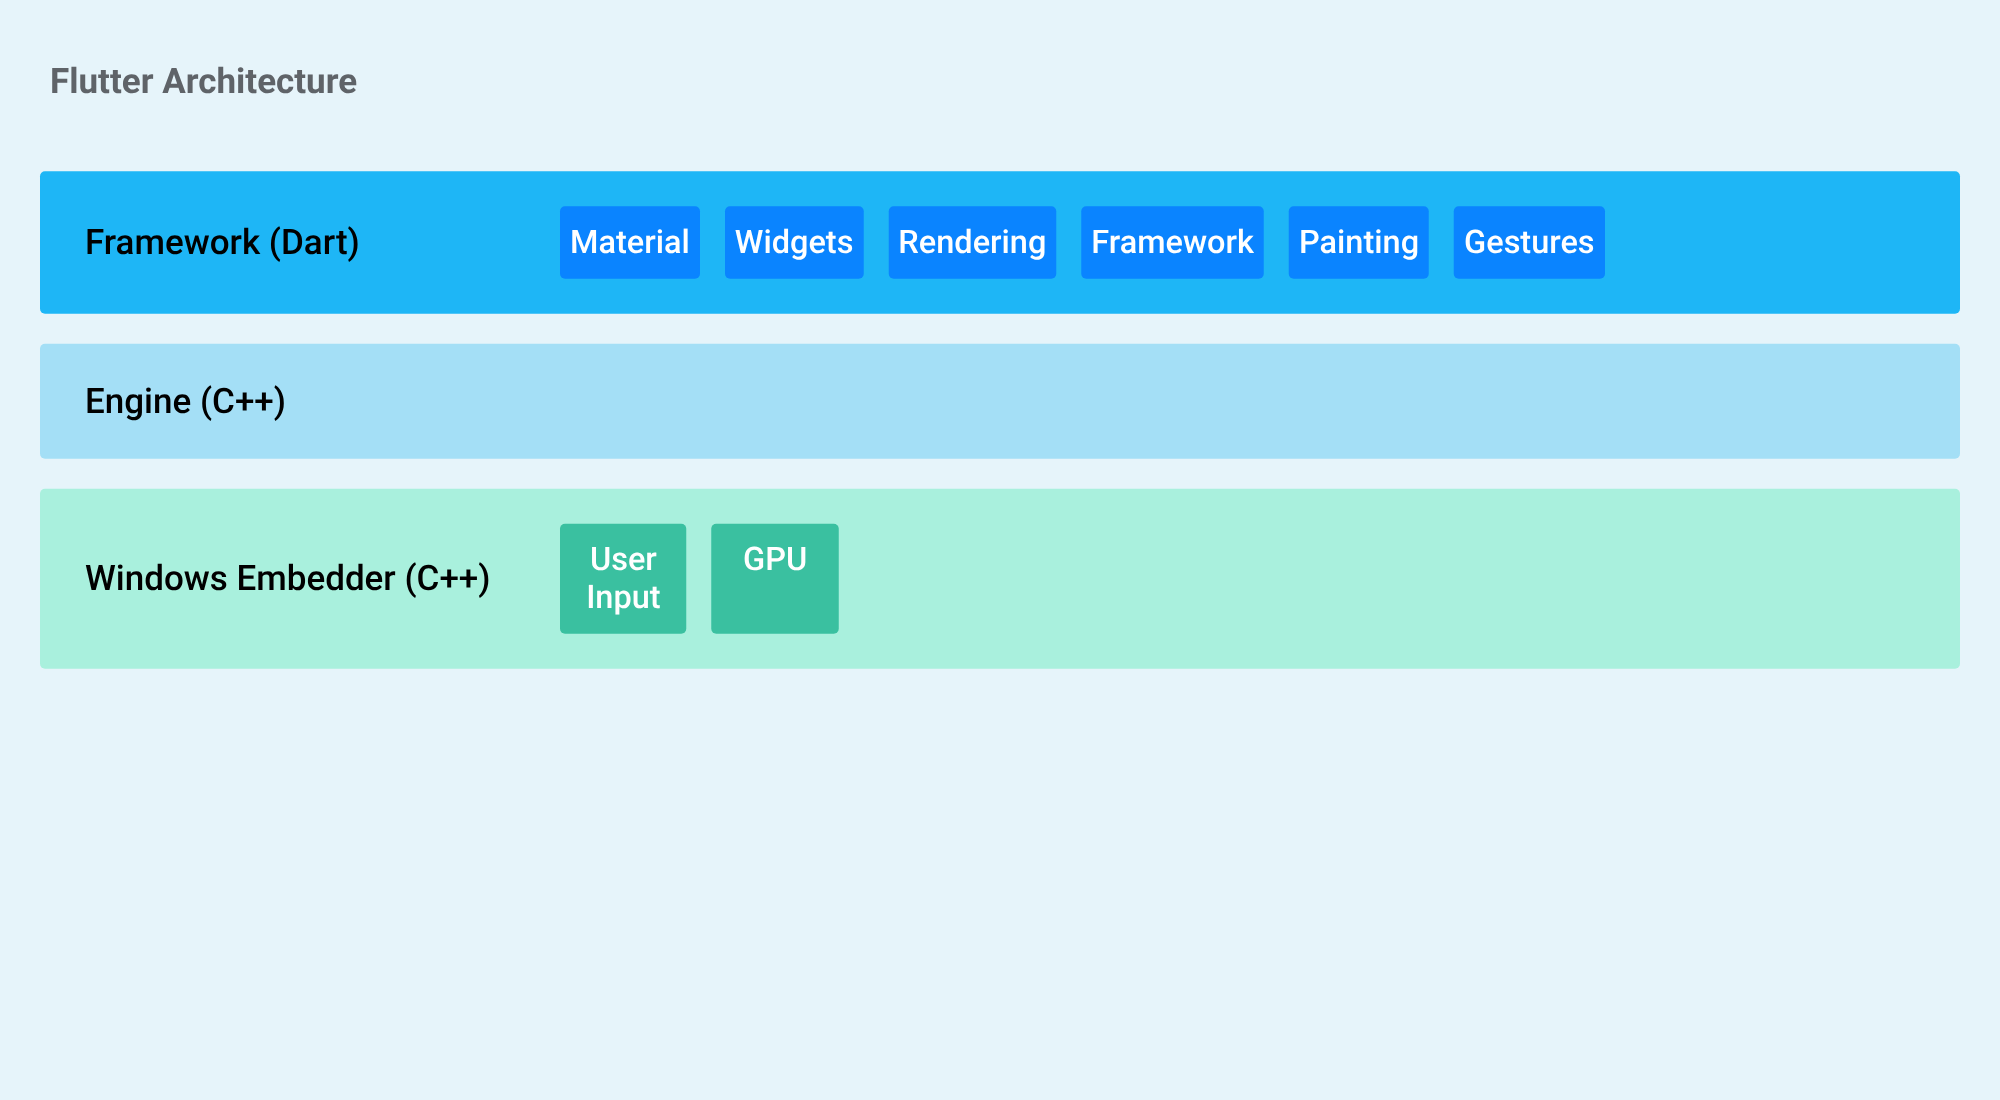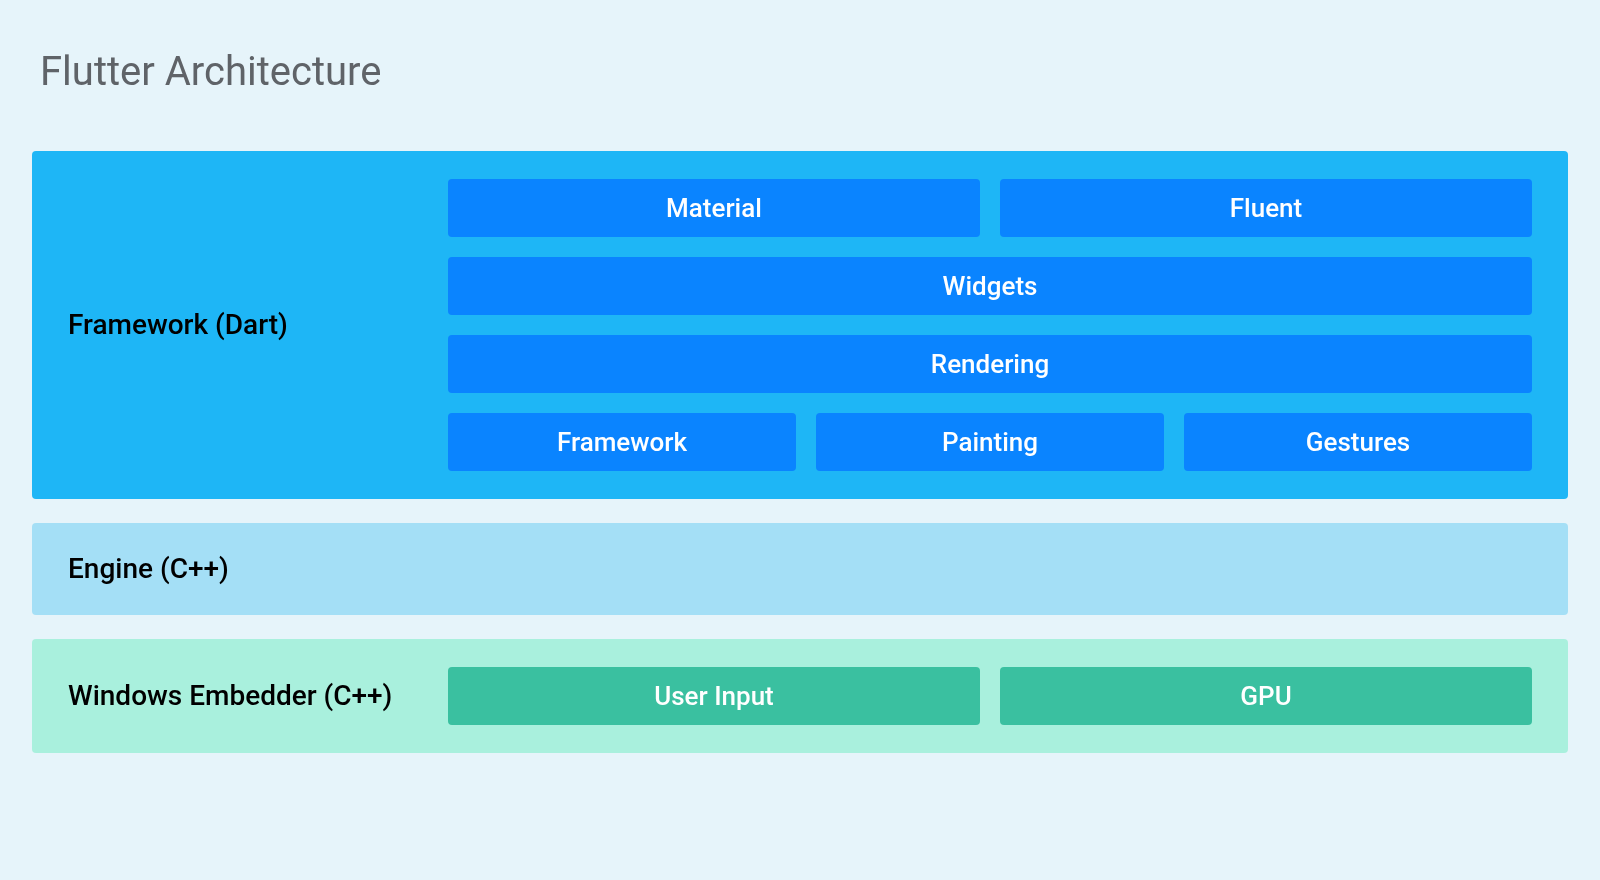--- a/index.html
+++ b/index.html
@@ -9,43 +9,43 @@
     }
     body {
       background: #e6f4fa;
       font-family: 'Segoe UI', -apple-system, BlinkMacSystemFont, Roboto, Helvetica, Arial, sans-serif;
       width: 1600px;
       height: 880px;
       padding: 48px 32px 0 32px;
     }
     .title {
       color: #5f6368;
-      font-size: 40px;
-      font-weight: 400;
+      font-size: 28px;
+      font-weight: 700;
       margin-bottom: 56px;
       margin-left: 8px;
     }
     .layer {
       border-radius: 4px;
       margin-bottom: 24px;
       display: flex;
       align-items: center;
       padding: 28px 36px;
     }
     .layer-label {
       flex: 0 0 380px;
       font-size: 28px;
       font-weight: 500;
       color: #000000;
       line-height: 1.3;
     }
     .layer-content {
       flex: 1;
       display: flex;
-      flex-direction: column;
+      flex-direction: row;
       gap: 20px;
     }
     .row {
       display: flex;
       gap: 20px;
     }
     .box {
       flex: 1;
       border-radius: 4px;
       text-align: center;
@@ -79,21 +79,20 @@
 </head>
 <body>
 
 <div class="title">Flutter Architecture</div>
 
 <div class="layer framework">
   <div class="layer-label">Framework (Dart)</div>
   <div class="layer-content">
     <div class="row">
       <div class="box">Material</div>
-      <div class="box">Fluent</div>
     </div>
     <div class="row">
       <div class="box">Widgets</div>
     </div>
     <div class="row">
       <div class="box">Rendering</div>
     </div>
     <div class="row">
       <div class="box">Framework</div>
       <div class="box">Painting</div>

